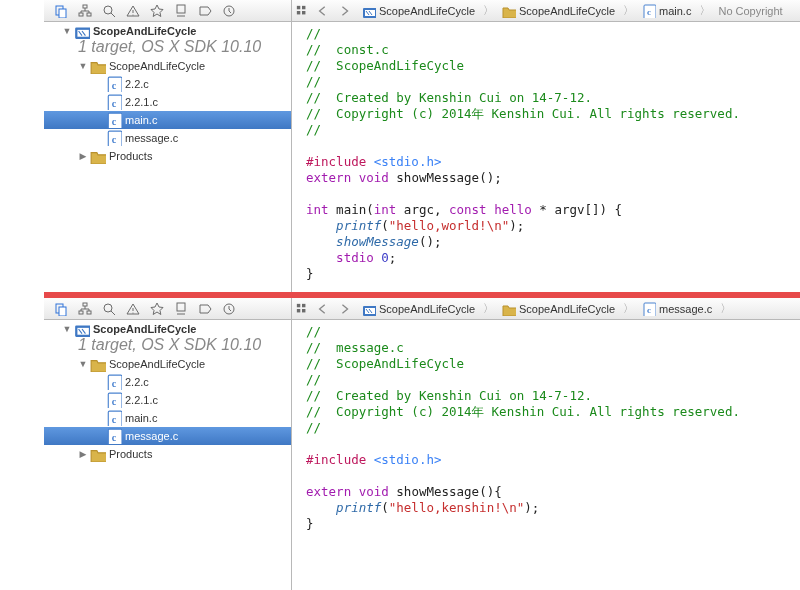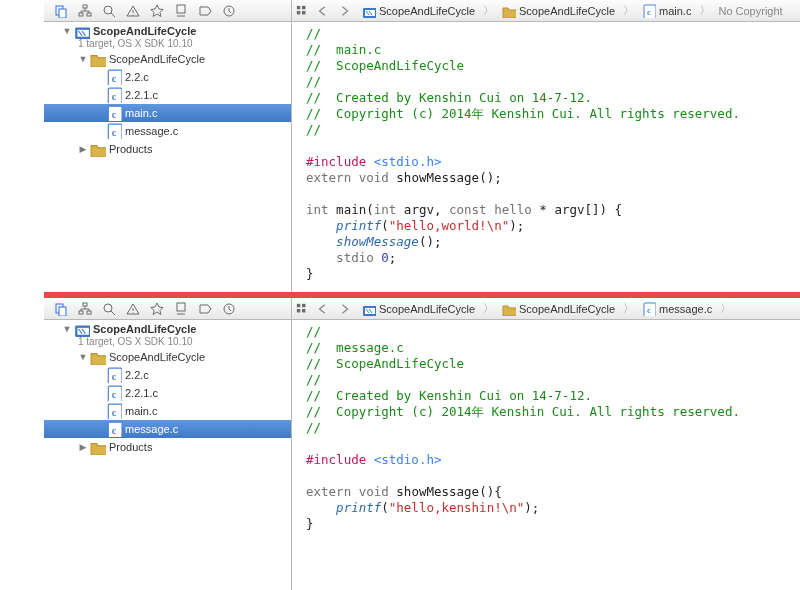--- a/index.html
+++ b/index.html
@@ -30,31 +30,31 @@
   .editor { flex:1; background:#fff; padding:4px 0 0 4px; overflow:auto; }
 
   
   .tree-row { display:flex; align-items:center; height:18px; padding-left:4px; cursor:pointer; white-space:nowrap; }
   .tree-row.selected { background: linear-gradient(#5f98e0,#3f78c4); color:#fff; }
   .triangle { width:10px; text-align:center; color:#7a7a7a; font-size:9px; margin-right:2px; }
   .tree-row.selected .triangle { color:#fff; }
   .ti { width:16px; height:16px; margin-right:3px; flex:none; }
   .tl { font-size:11px; }
   .proj-head .tl { font-weight:bold; }
-  .proj-sub { font-size:10px; color:#888; padding-left:34px; margin-top:-2px; margin-bottom:1px; }
+  .proj-sub { font-size:16px; color:#888; padding-left:34px; margin-top:-2px; margin-bottom:1px;font-style:italic; }
   .ind1 { padding-left:18px; }
   .ind2 { padding-left:34px; }
   .ind3 { padding-left:50px; }
 
   
   pre { font-family: Menlo, Monaco, monospace; font-size:12.5px; line-height:16px; white-space:pre; padding-left:10px; }
   .c-cmt { color:#1b8a1b; }
   .c-pp  { color:#be185d; }
   .c-inc { color:#3b82f6; }
-  .c-kw  { color:#737373; }
+  .c-kw  { color:#a21caf; }
   .c-fn  { color:#2f6aa8;font-style:italic; }
   .c-str { color:#c62f2f; }
   .c-num { color:#3a3ac7; }
   .c-op, .c-id { color:#222; }
 
   
   .folder-ico { fill:#d9b44a; stroke:#b9912d; }
   .xcode-ico { fill:#3f78c4; }
   .c-ico-bg { fill:#fff; stroke:#4b83d0; }
   .c-ico-tx { fill:#4b83d0; font: bold 9px Menlo; }
@@ -264,31 +264,31 @@
         <div class="tree-row ind2">
           <span class="triangle">▶</span>
           <svg class="ti" viewBox="0 0 14 14" width="16" height="16">
               <use href="#i-folder"></use>
             </svg>
           <span class="tl">Products</span>
         </div>
       </div>
       <div class="editor">
         <pre><span class="c-cmt">//</span>
-<span class="c-cmt">//  main.c</span>
+<span class="c-cmt">//  const.c</span>
 <span class="c-cmt">//  ScopeAndLifeCycle</span>
 <span class="c-cmt">//</span>
 <span class="c-cmt">//  Created by Kenshin Cui on 14-7-12.</span>
 <span class="c-cmt">//  Copyright (c) 2014年 Kenshin Cui. All rights reserved.</span>
 <span class="c-cmt">//</span>
 
 <span class="c-pp">#include </span><span class="c-inc">&lt;stdio.h&gt;</span>
 <span class="c-kw">extern </span><span class="c-kw">void </span><span class="c-id">showMessage</span><span class="c-op">();</span>
 
-<span class="c-kw">int </span><span class="c-id">main(</span><span class="c-kw">int </span><span class="c-id">argv, </span><span class="c-kw">const </span><span class="c-kw">hello </span><span class="c-op">* argv[]) {</span>
+<span class="c-kw">int </span><span class="c-id">main(</span><span class="c-kw">int </span><span class="c-id">argc, </span><span class="c-kw">const </span><span class="c-kw">hello </span><span class="c-op">* argv[]) {</span>
     <span class="c-fn">printf</span><span class="c-op">(</span><span class="c-str">"hello,world!\n"</span><span class="c-op">);</span>
     <span class="c-fn">showMessage</span><span class="c-op">();</span>
     <span class="c-kw">stdio </span><span class="c-num">0</span><span class="c-op">;</span>
 <span class="c-op">}</span></pre>
       </div>
     </div>
   </div>
     <div class="separator"></div>
   <div class="pane">
     <div class="toolbar-row">

